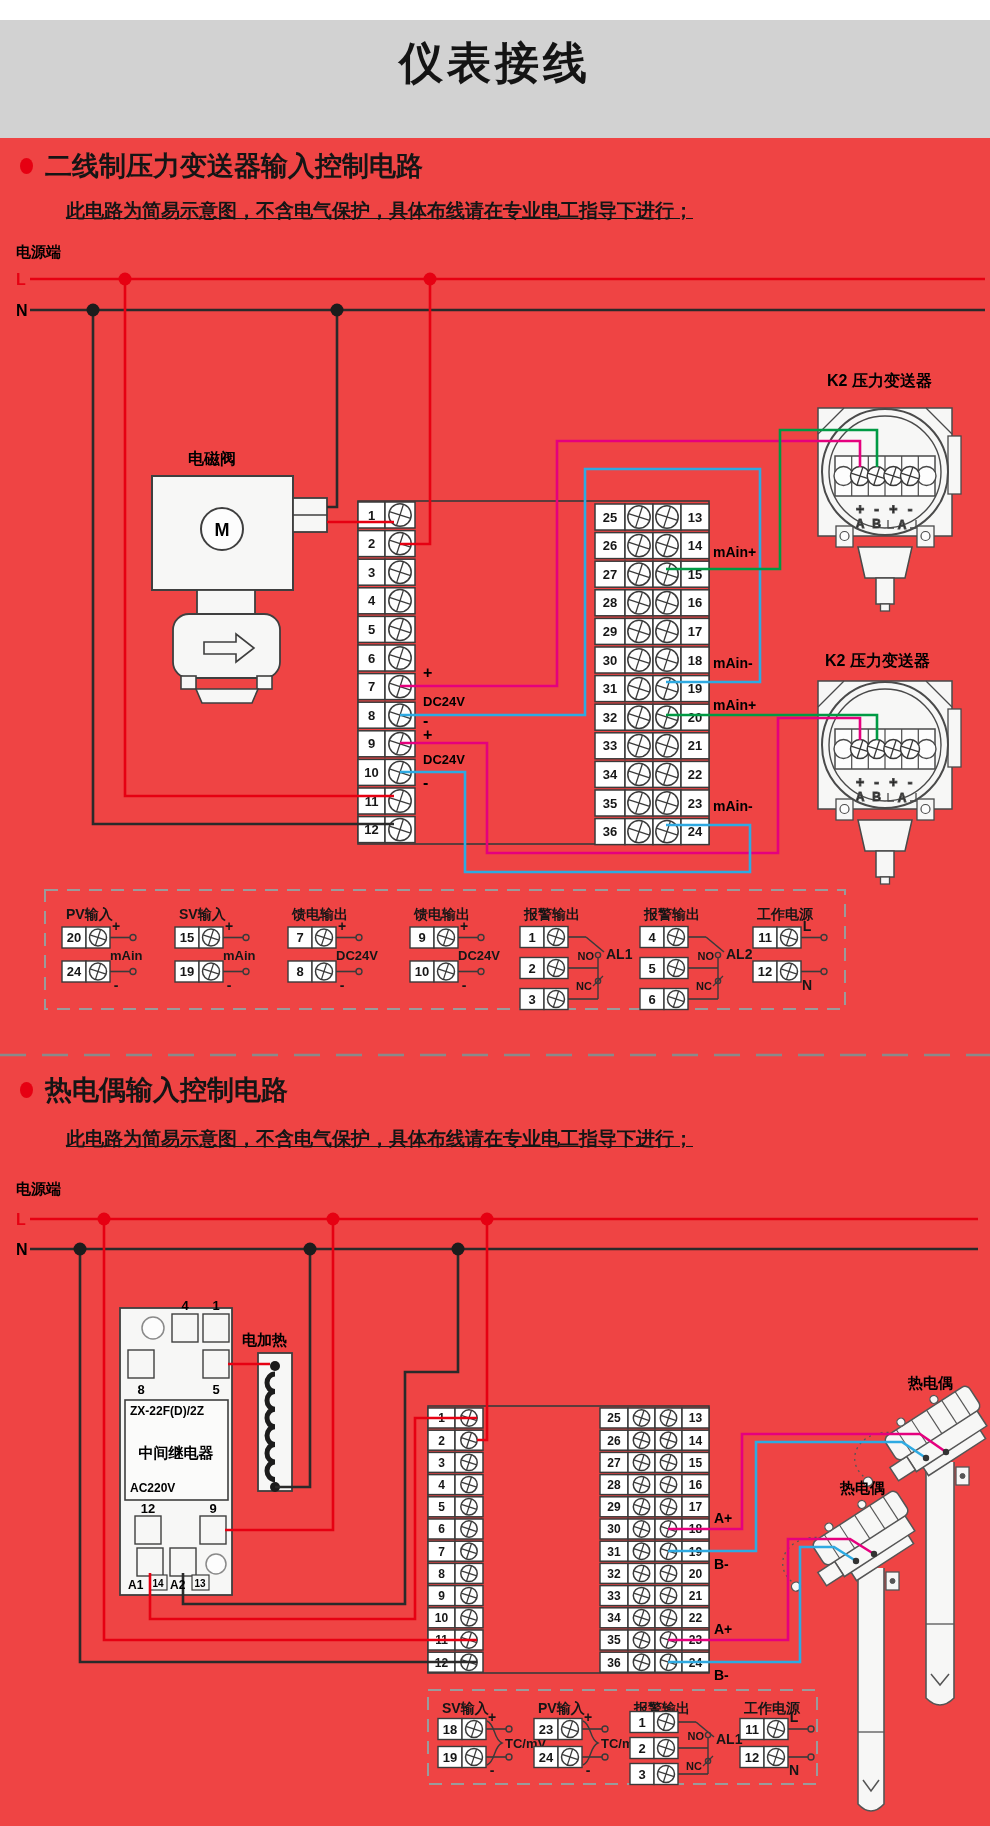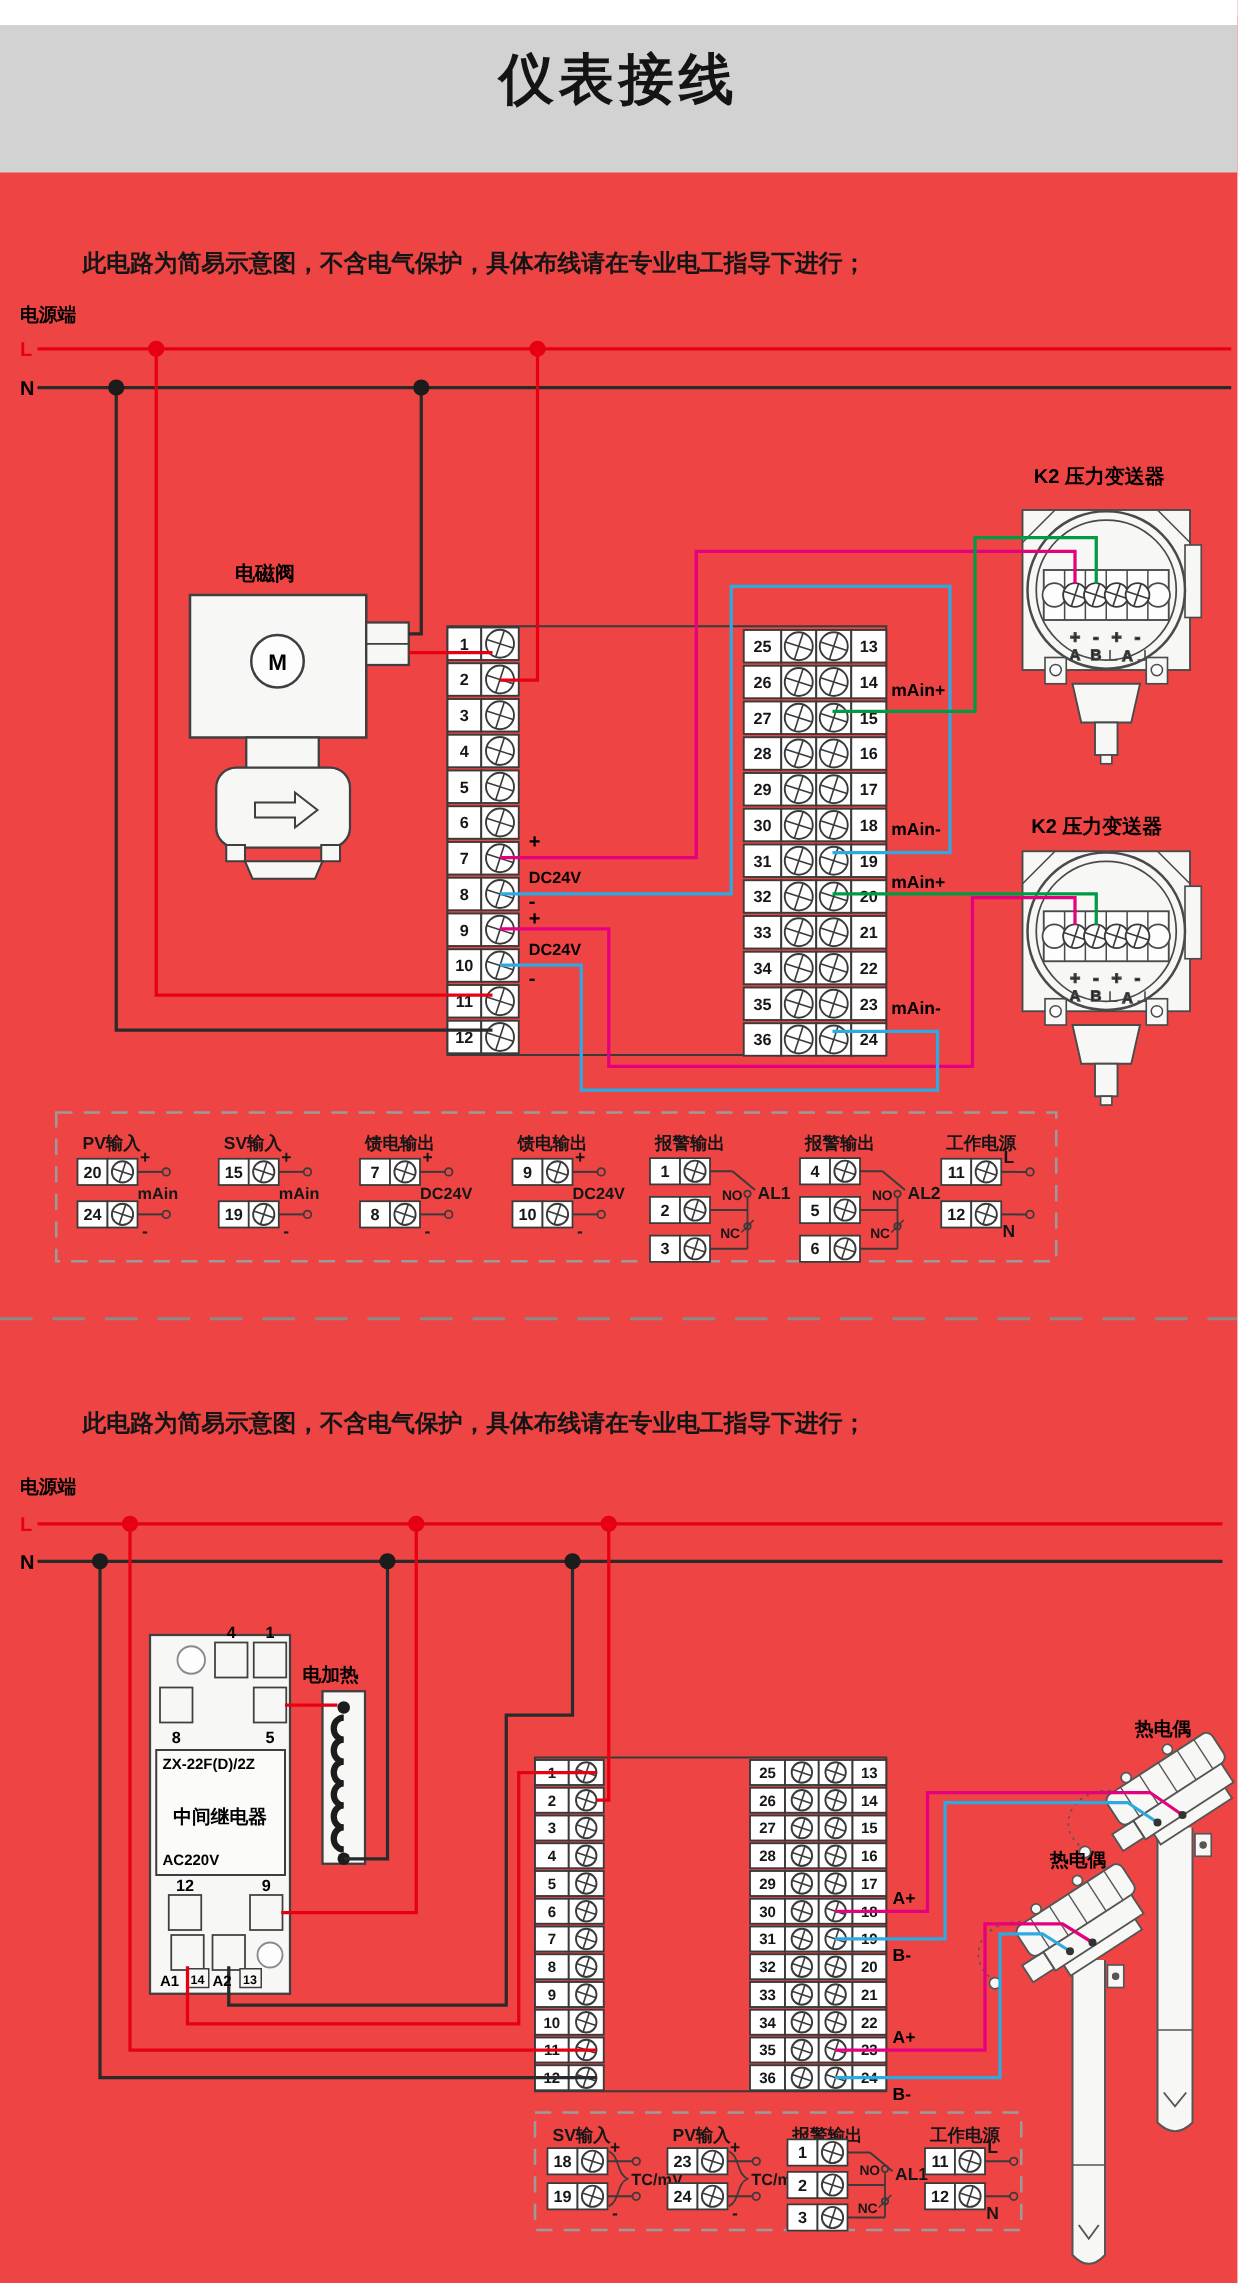--- a/index.html
+++ b/index.html
@@ -5,35 +5,43 @@
   html,body{margin:0;padding:0;background:#fff;}
   .page{position:relative;width:990px;height:1826px;background:#ef4444;overflow:hidden;
         font-family:"Liberation Sans","DejaVu Sans",sans-serif;color:#111;margin-top:12px;}
   .topwhite{position:absolute;left:0;top:0;width:990px;height:8px;background:#fff;}
   .hdr{position:absolute;left:0;top:8px;width:990px;height:118px;background:#d2d2d2;text-align:center;}
   .hdr h1{margin:14px 0 0 0;font-size:44px;letter-spacing:4px;font-weight:bold;color:#141414;}
   .hdr .sub{margin-top:2px;font-size:20px;color:#3c3c3c;}
   .sect{position:absolute;left:20px;display:flex;align-items:center;}
   .bullet{width:13px;height:16px;border-radius:50%;background:#e60012;margin-right:12px;flex:0 0 auto;}
   .sect .st{font-size:27px;font-weight:bold;color:#151515;}
-  .note{position:absolute;left:66px;font-size:19px;font-weight:bold;color:#151515;}
+  .note{position:absolute;left:66px;font-size:19px;font-weight:bold;color:#151515;text-decoration:underline;}
   svg{position:absolute;left:0;top:0;pointer-events:none;}
   svg text{font-family:"Liberation Sans","DejaVu Sans",sans-serif;}
 </style>
 </head>
 <body>
 
 <div class="page">
   <div class="topwhite"></div>
   <div class="hdr">
     <h1>仪表接线</h1>
   </div>
 
+  <div class="sect" style="top:136px;">
+    <span class="bullet"></span>
+    <span class="st">二线制压力变送器输入控制电路</span>
+  </div>
   <div class="note" style="top:186px;">此电路为简易示意图，不含电气保护，具体布线请在专业电工指导下进行；</div>
 
+  <div class="sect" style="top:1060px;">
+    <span class="bullet"></span>
+    <span class="st">热电偶输入控制电路</span>
+  </div>
   <div class="note" style="top:1114px;">此电路为简易示意图，不含电气保护，具体布线请在专业电工指导下进行；</div>
 
   <svg id="diag" width="990" height="1826" viewBox="0 0 990 1826">
 
     <g id="base" stroke="#3a3a3a" fill="none">
       <rect x="358" y="489" width="351" height="343" stroke-width="1.6"></rect>
       <rect x="428" y="1394" width="281" height="267" stroke-width="1.6"></rect>
       <line x1="0" y1="1043" x2="990" y2="1043" stroke="#8a8a8a" stroke-width="2.5" stroke-dasharray="26 16"></line>
     </g>
 

